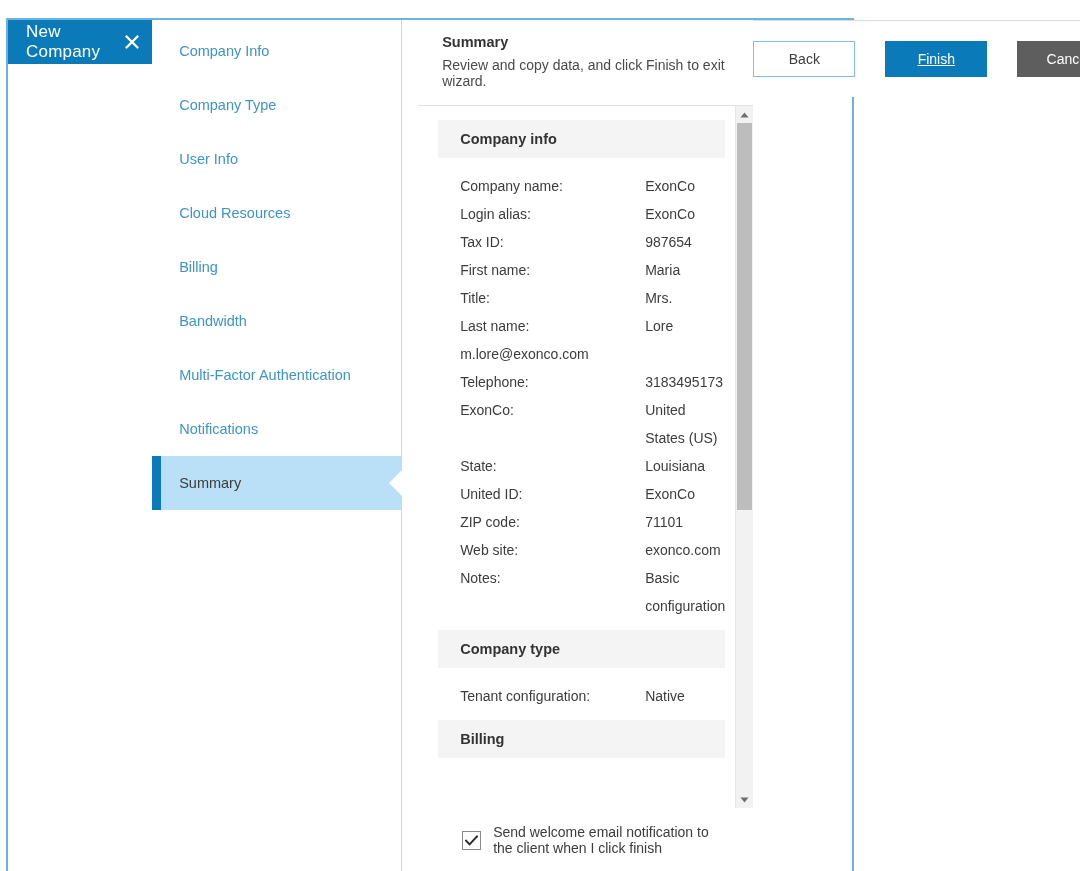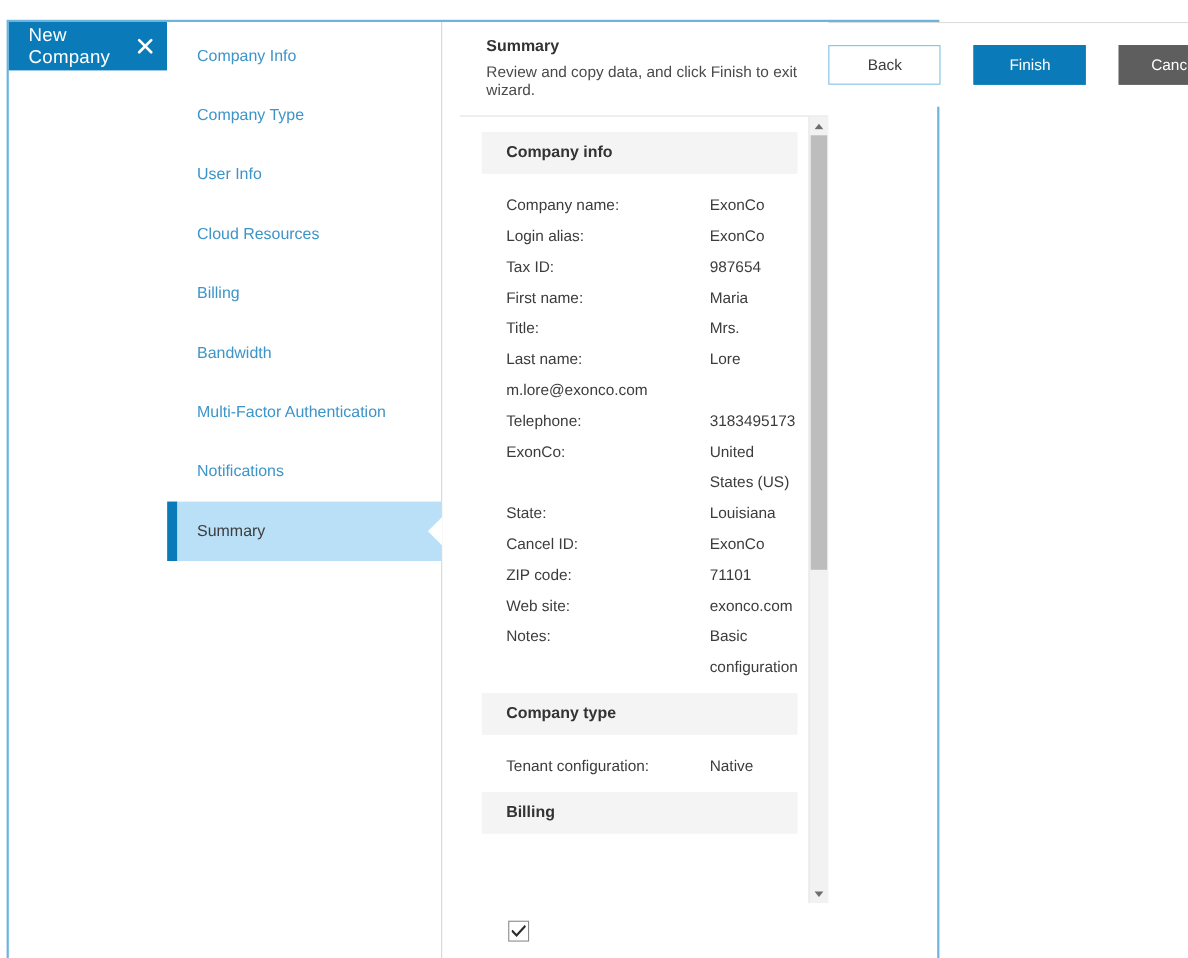--- a/index.html
+++ b/index.html
@@ -247,21 +247,21 @@
     height: 36px;
     min-width: 102px;
     font-size: 14px;
     font-family: inherit;
     border: 1px solid transparent;
     cursor: pointer;
     padding: 0 14px;
     box-sizing: border-box;
   }
   .btn-back   { background: #ffffff; color: #3c3c3c; border-color: #7fc0e4; }
-  .btn-finish { background: #0b7ab8; color: #ffffff; border-color: #0b7ab8; }
+  .btn-finish { background: #0b7ab8; color: #ffffff; border-color: #0b7ab8; text-decoration: underline; }
   .btn-cancel { background: #5e5e5e; color: #ffffff; border-color: #5e5e5e; }
 </style>
 </head>
 <body>
 
 <div class="wizard">
 
   <div class="titlebar">
     <span class="titlebar-title">New Company</span>
     <div class="close-btn">
@@ -348,21 +348,21 @@
             </div>
             <div class="kv-row">
               <span class="kv-key">ExonCo:</span>
               <span class="kv-val">United States (US)</span>
             </div>
             <div class="kv-row">
               <span class="kv-key">State:</span>
               <span class="kv-val">Louisiana</span>
             </div>
             <div class="kv-row">
-              <span class="kv-key">Cancel ID:</span>
+              <span class="kv-key">United ID:</span>
               <span class="kv-val">ExonCo</span>
             </div>
             <div class="kv-row">
               <span class="kv-key">ZIP code:</span>
               <span class="kv-val">71101</span>
             </div>
             <div class="kv-row">
               <span class="kv-key">Web site:</span>
               <span class="kv-val">exonco.com</span>
             </div>
@@ -400,20 +400,21 @@
           </div>
         </div>
       </div>
 
       <div class="check-strip">
         <div class="checkbox">
           <svg width="13" height="11" viewBox="0 0 13 11" aria-hidden="true">
             <path d="M1 5.6 L4.6 9.4 L12 1.4" stroke="#2b2b2b" stroke-width="2" fill="none" stroke-linecap="square" stroke-linejoin="miter"></path>
           </svg>
         </div>
+        <span class="check-label">Send welcome email notification to the client when I click finish</span>
       </div>
 
     </section>
   </div>
 
   <div class="footer">
     <button class="btn btn-back">Back</button>
     <button class="btn btn-finish">Finish</button>
     <button class="btn btn-cancel">Cancel</button>
   </div>

